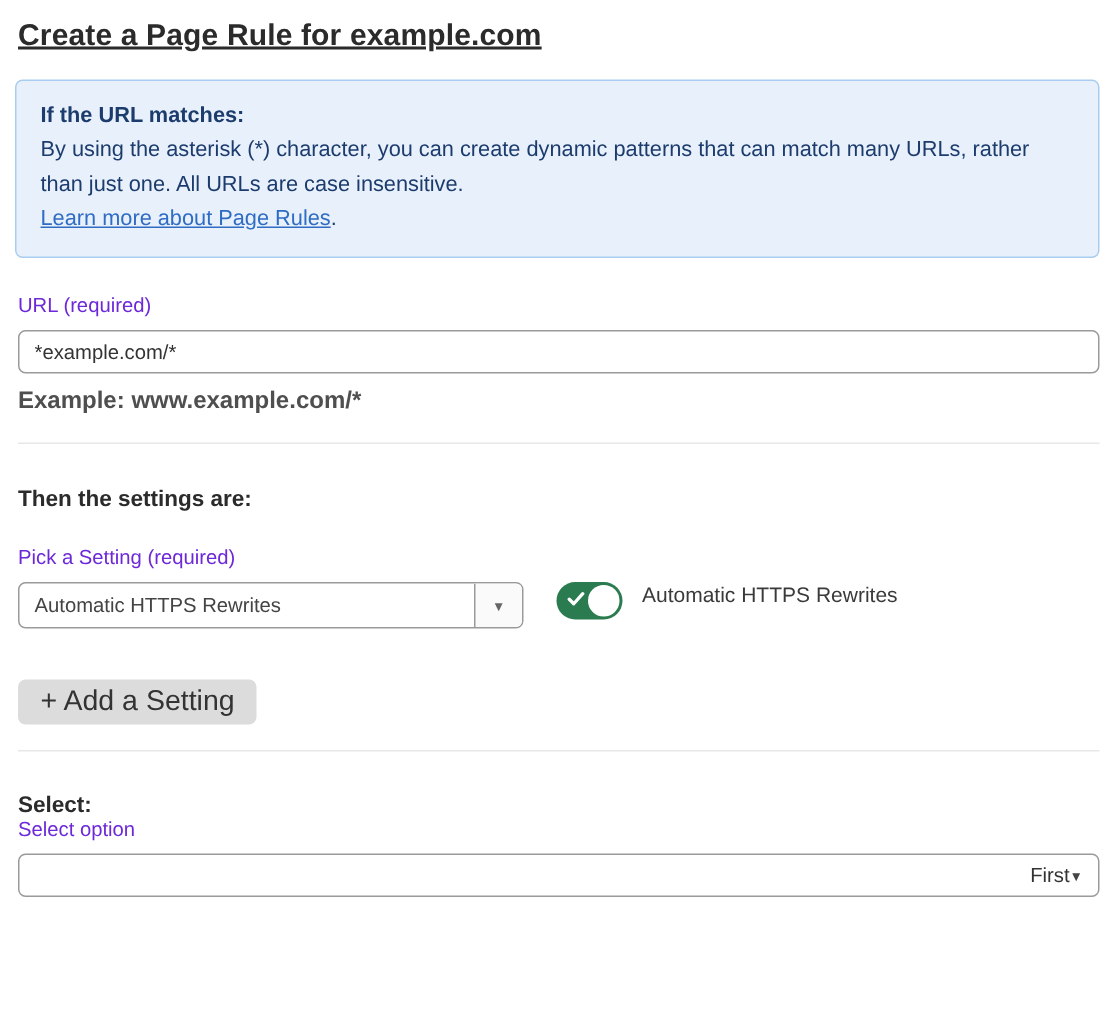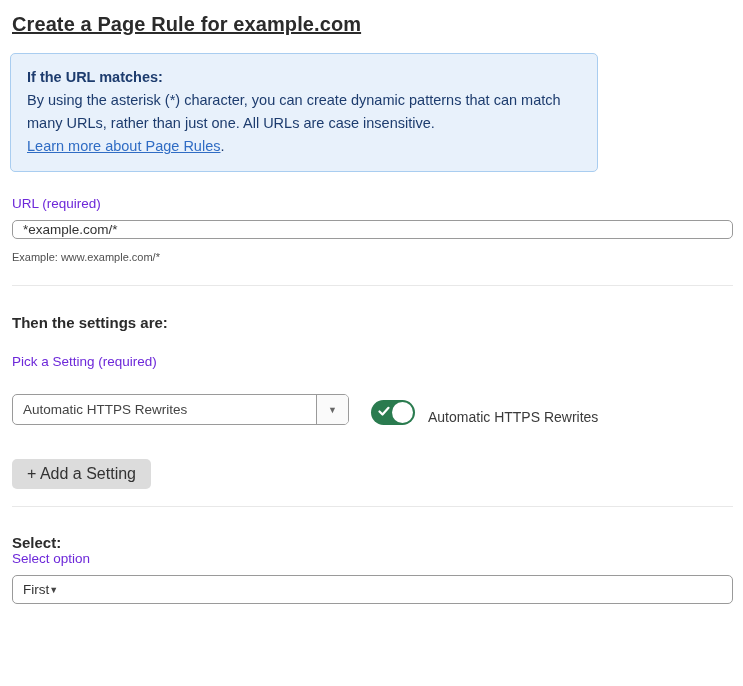--- a/index.html
+++ b/index.html
@@ -24,73 +24,74 @@
   .info-box {
     margin-top: 17px;
     margin-left: -2px;
     background: #e8f1fb;
     border: 1px solid #a9cdf0;
     border-radius: 5px;
     padding: 12px 16px 13px 16px;
     color: #1d3c6e;
     font-size: 14.5px;
     line-height: 23px;
-    width: 588px;
+    width: 723px;
   }
   .info-box .info-heading { font-weight: bold; }
   .info-box .info-link {
     color: #2f6cc4;
     text-decoration: underline;
     cursor: pointer;
   }
 
   .field-label {
     font-size: 13.5px;
     color: #6d28d9;
   }
   .url-label { margin-top: 24px; }
 
   .text-input {
     display: block;
     margin-top: 9px;
     width: 721px;
-    height: 19px;
+    height: 29px;
     border: 1px solid #9a9a9a;
     border-radius: 5px;
     padding: 0 10px;
     font-family: "Liberation Sans", sans-serif;
     font-size: 13.5px;
     color: #333333;
     background: #ffffff;
   }
   .helper-text {
     margin-top: 8px;
-    font-size: 11px;
+    font-size: 16px;
     color: #4f4f4f;
     line-height: 21px;
+    font-weight: bold;
   }
 
   .divider {
     border: none;
     border-top: 1px solid #e8e8e8;
     margin-top: 17px;
   }
 
   .section-heading {
     font-size: 15px;
     font-weight: bold;
     color: #2b2b2b;
     margin-top: 28px;
   }
   .picker-label { margin-top: 23px; }
 
   .setting-row {
-    margin-top: 25px;
-    display: flex;
-    align-items: flex-end;
+    margin-top: 9px;
+    display: flex;
+    align-items: flex-start;
   }
   .custom-select {
     display: flex;
     align-items: stretch;
     width: 337px;
     height: 31px;
     border: 1px solid #9a9a9a;
     border-radius: 5px;
     background: #ffffff;
     cursor: pointer;
@@ -143,21 +144,21 @@
     margin-left: 13px;
     font-size: 14px;
     color: #3a3a3a;
   }
 
   .btn {
     display: inline-block;
     border: none;
     border-radius: 5px;
     font-family: "Liberation Sans", sans-serif;
-    font-size: 16px;
+    font-size: 19px;
     cursor: pointer;
   }
   .btn-gray {
     background: #dcdcdc;
     color: #333333;
   }
   .add-setting-btn {
     margin-top: 34px;
     height: 30px;
     padding: 0 15px;
@@ -167,21 +168,21 @@
   .order-select-label { }
   .order-select {
     margin-top: 9px;
     width: 721px;
     height: 29px;
     border: 1px solid #9a9a9a;
     border-radius: 5px;
     background: #ffffff;
     display: flex;
     align-items: center;
-    justify-content: flex-start;
+    justify-content: flex-end;
     padding: 0 10px;
     font-size: 13.5px;
     color: #333333;
     cursor: pointer;
   }
   .order-select .select-caret {
     font-size: 9px;
     color: #444444;
   }
   .order-helper { width: 715px; }

